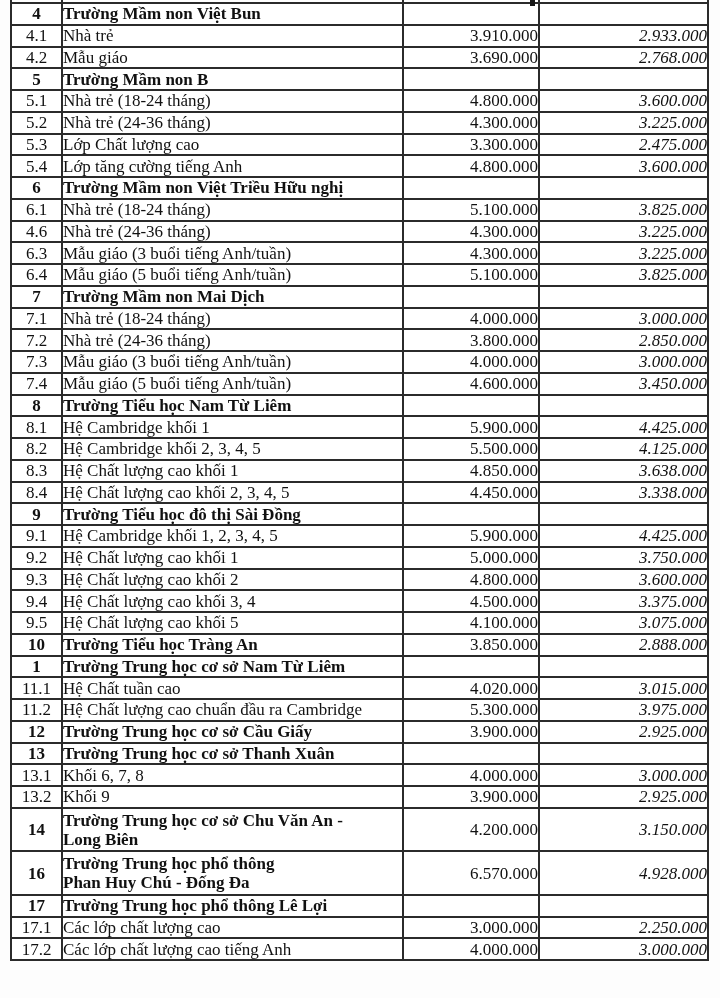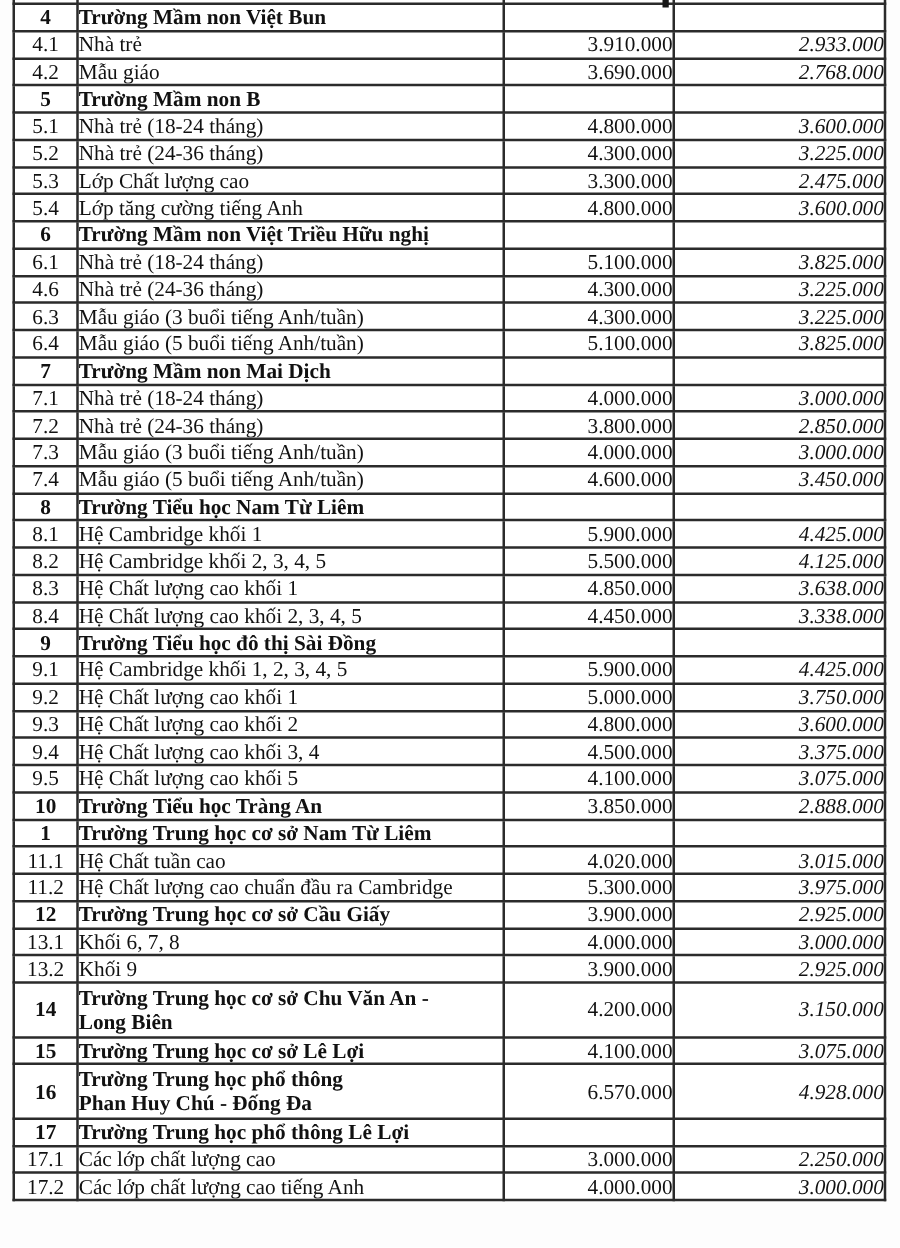--- a/index.html
+++ b/index.html
@@ -268,45 +268,45 @@
     <td class="cell-name">Hệ Chất lượng cao chuẩn đầu ra Cambridge</td>
     <td class="cell-fee1">5.300.000</td>
     <td class="cell-fee2">3.975.000</td>
   </tr>
         <tr class="section">
     <td class="cell-no">12</td>
     <td class="cell-name">Trường Trung học cơ sở Cầu Giấy</td>
     <td class="cell-fee1">3.900.000</td>
     <td class="cell-fee2">2.925.000</td>
   </tr>
+        <tr class="section">
+    <td class="cell-no">13</td>
+    <td class="cell-name">Trường Trung học cơ sở Thanh Xuân</td>
+    <td class="cell-fee1"></td>
+    <td class="cell-fee2"></td>
+  </tr>
         <tr>
     <td class="cell-no">13.1</td>
     <td class="cell-name">Khối 6, 7, 8</td>
     <td class="cell-fee1">4.000.000</td>
     <td class="cell-fee2">3.000.000</td>
   </tr>
         <tr>
     <td class="cell-no">13.2</td>
     <td class="cell-name">Khối 9</td>
     <td class="cell-fee1">3.900.000</td>
     <td class="cell-fee2">2.925.000</td>
   </tr>
         <tr class="section double">
     <td class="cell-no">14</td>
     <td class="cell-name">Trường Trung học cơ sở Chu Văn An -
 Long Biên</td>
     <td class="cell-fee1">4.200.000</td>
     <td class="cell-fee2">3.150.000</td>
   </tr>
-        <tr class="section">
-    <td class="cell-no">15</td>
-    <td class="cell-name">Trường Trung học cơ sở Lê Lợi</td>
-    <td class="cell-fee1">4.100.000</td>
-    <td class="cell-fee2">3.075.000</td>
-  </tr>
         <tr class="section double">
     <td class="cell-no">16</td>
     <td class="cell-name">Trường Trung học phổ thông
 Phan Huy Chú - Đống Đa</td>
     <td class="cell-fee1">6.570.000</td>
     <td class="cell-fee2">4.928.000</td>
   </tr>
         <tr class="section">
     <td class="cell-no">17</td>
     <td class="cell-name">Trường Trung học phổ thông Lê Lợi</td>

